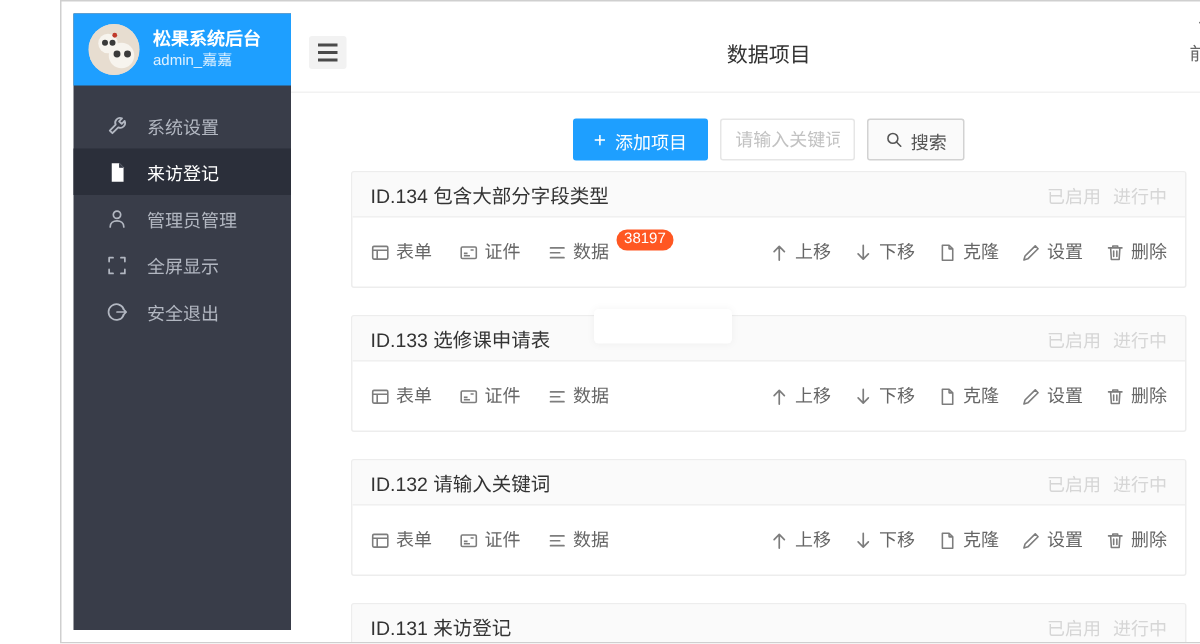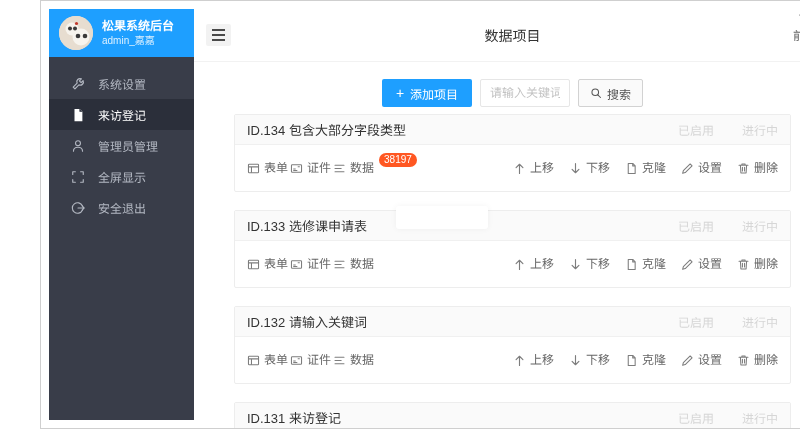--- a/index.html
+++ b/index.html
@@ -42,23 +42,23 @@
                 padding:0 9px;font-size:12px;color:#333;outline:none;font-family:inherit;}
   .search-input::placeholder{color:#c2c2c2;}
   .btn-search{height:28px;background:#fafafa;border:1px solid #d2d2d2;border-radius:2px;font-size:12px;
               color:#555;padding:0 11px;display:flex;align-items:center;gap:5px;cursor:pointer;}
 
   .cards{width:557px;margin:7px auto 0;}
   .card{border:1px solid #ededed;border-radius:2px;margin-bottom:18px;background:#fff;}
   .card-h{height:30px;background:#fafafa;border-bottom:1px solid #f0f0f0;display:flex;align-items:center;
           justify-content:space-between;padding:0 12px;box-sizing:border-box;}
   .card-t{font-size:13px;color:#333;}
-  .card-s{font-size:12px;color:#d6d6d6;display:flex;gap:28px;}
+  .card-s{font-size:12px;color:#d6d6d6;display:flex;gap:8px;}
   .card-b{height:46px;display:flex;align-items:center;justify-content:space-between;padding:0 12px;box-sizing:border-box;}
-  .links{display:flex;gap:2px;}
+  .links{display:flex;gap:18px;}
   .actions{display:flex;gap:15px;}
   .link{display:flex;align-items:flex-end;gap:4px;font-size:12px;color:#666;cursor:pointer;line-height:14px;}
   .link .ic{width:13px;height:13px;color:#7d7d7d;display:flex;align-items:center;margin-bottom:0.5px;}
   .badge{background:#ff5722;color:#fff;font-size:10px;line-height:14px;border-radius:8px;padding:0 5px;
          display:inline-block;transform:translateY(-8px);margin-left:1px;}
 
   .tooltip-overlay{position:absolute;left:355px;top:205px;width:92px;height:23px;background:#fff;
                    border-radius:3px;box-shadow:0 0 6px rgba(0,0,0,.05);}
 </style>
 </head>

